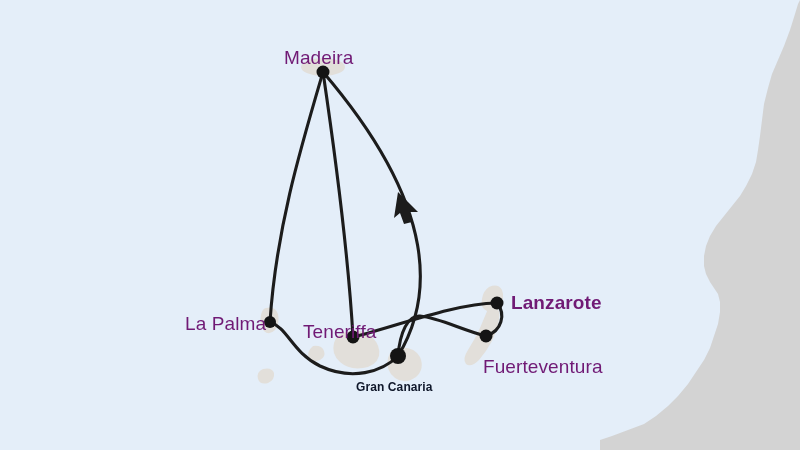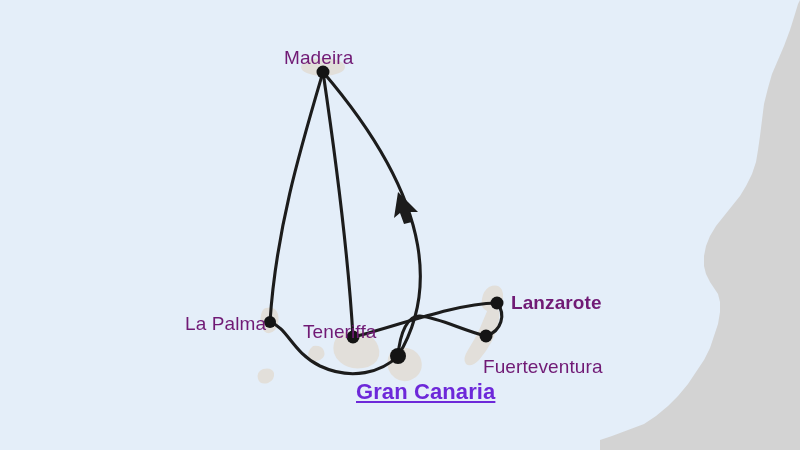--- a/index.html
+++ b/index.html
@@ -27,24 +27,23 @@
     position: absolute;
     white-space: nowrap;
     color: #701a75;
     font-size: 19px;
     font-weight: 400;
     letter-spacing: 0.1px;
     line-height: 1;
     font-family: "Liberation Sans", "DejaVu Sans", sans-serif;
   }
   .port-label.is-home {
-    color: #6d28d9;
+    color: #0f172a;
     font-weight: 700;
-    font-size: 22px;
-    text-decoration: underline;
+    font-size: 12px;
   }
 </style>
 </head>
 <body>
 
 <div id="map-root">
 
   <svg id="map-svg" viewBox="0 0 800 450" xmlns="http://www.w3.org/2000/svg">
 
     <rect x="0" y="0" width="800" height="450" fill="#e4eef9"></rect>

